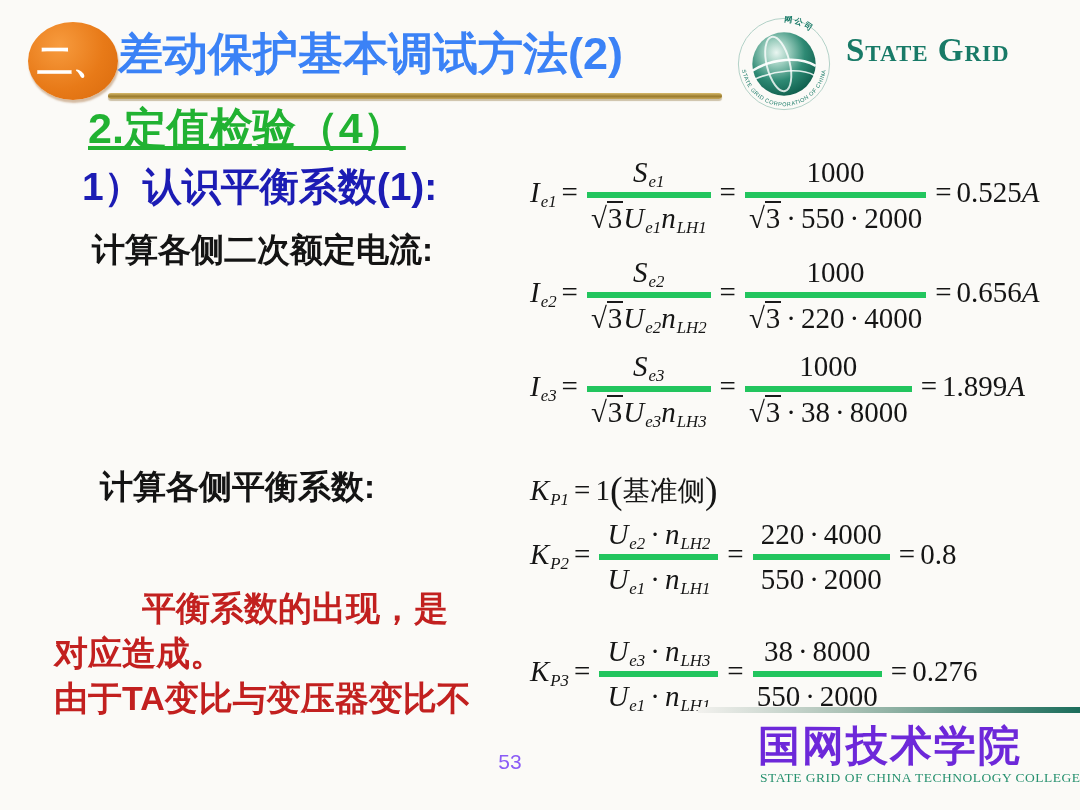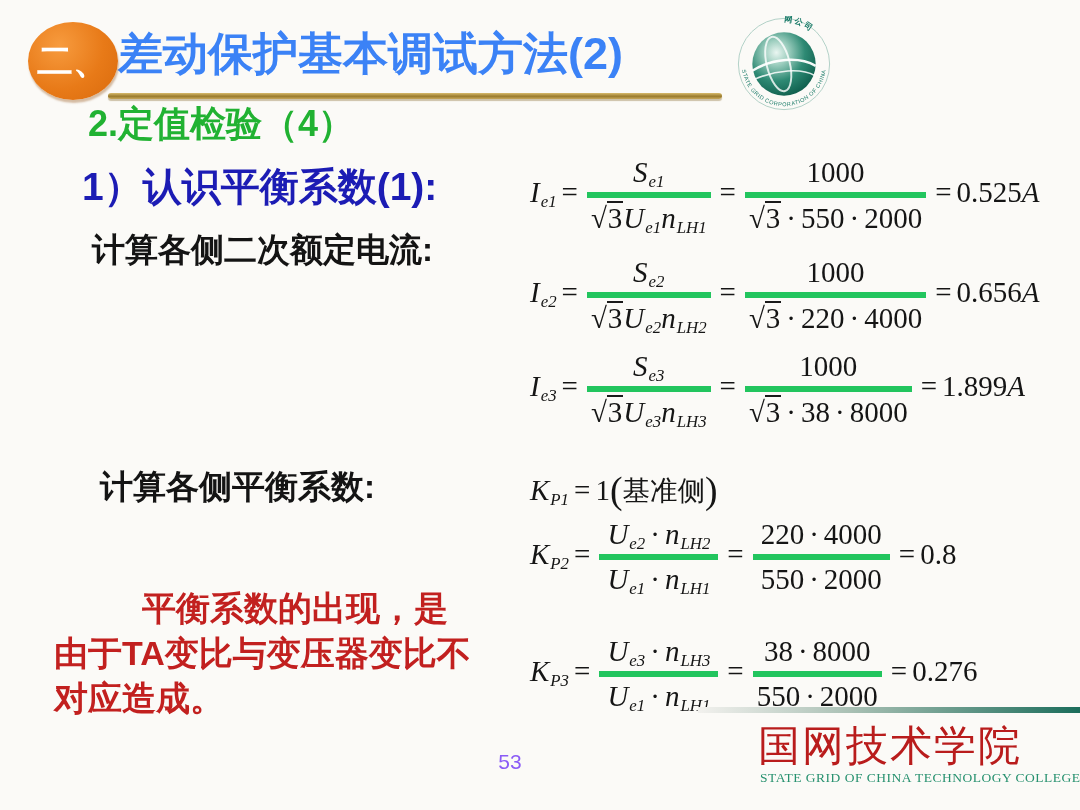--- a/index.html
+++ b/index.html
@@ -26,21 +26,21 @@
     background:linear-gradient(to bottom,#d8bb6d 0%,#9a7b2d 55%,#c7a75a 100%);
     border-radius:3px;box-shadow:0 2px 1px rgba(120,90,20,.35);
   }
   .logo-wrap{position:absolute;left:736px;top:16px;display:flex;align-items:flex-start;}
   .logo-globe{width:96px;height:96px;display:block;}
   .logo-text{margin-left:14px;padding-top:16px;color:#187a67;}
   .logo-cn{font-size:45px;font-weight:bold;letter-spacing:3px;line-height:1.0;}
   .logo-en{font-family:"Liberation Serif",serif;font-variant:small-caps;
     font-weight:bold;font-size:33px;line-height:1.0;margin-top:2px;letter-spacing:1px;}
   
-  .h-green{position:absolute;left:88px;top:100px;font-size:36px;font-weight:bold;color:#21b232;white-space:nowrap;}
+  .h-green{position:absolute;left:88px;top:100px;font-size:43px;font-weight:bold;color:#21b232;white-space:nowrap;text-decoration:underline;}
   .h-blue{position:absolute;left:82px;top:160px;font-size:39px;font-weight:bold;color:#1c1cb4;white-space:nowrap;}
   .lbl{position:absolute;font-size:33px;font-weight:bold;color:#141414;white-space:nowrap;}
   .lbl-current{left:92px;top:228px;}
   .lbl-balance{left:100px;top:465px;}
   
   .formula{
     position:absolute;left:530px;white-space:nowrap;
     font-family:"Liberation Serif",serif;font-size:29px;color:#151515;
   }
   .f-ie1{top:156px;} .f-ie2{top:256px;} .f-ie3{top:350px;}
@@ -59,22 +59,22 @@
   .mtxt{font-family:"Liberation Sans",sans-serif;font-size:0.95em;}
   
   .note{position:absolute;left:54px;top:586px;width:470px;
     font-size:34px;font-weight:bold;color:#c2201f;line-height:45px;}
   .note .indent{padding-left:88px;}
   
   .page-num{position:absolute;left:450px;top:750px;width:120px;text-align:center;
     font-size:21px;color:#8b5cf6;}
   .footer-bar{position:absolute;left:698px;top:707px;width:382px;height:6px;
     background:linear-gradient(to right,#f2f1ee 0%,#a9c0b4 40%,#1b6d5b 100%);}
-  .footer-cn{position:absolute;left:758px;top:718px;font-size:42px;font-weight:normal;
-    color:#b91c1c;letter-spacing:2px;white-space:nowrap;}
+  .footer-cn{position:absolute;left:758px;top:718px;font-size:42px;font-weight:bold;
+    color:#6d28d9;letter-spacing:2px;white-space:nowrap;}
   .footer-en{position:absolute;left:760px;top:770px;font-family:"Liberation Serif",serif;
     font-size:13.5px;color:#27916f;letter-spacing:.5px;white-space:nowrap;}
 </style>
 </head>
 <body>
 
 <div class="slide">
 
   <div class="bullet-oval">
     <span>二、</span>
@@ -100,39 +100,40 @@
       <path d="M 17 57 C 38 44 66 42 83 52" fill="none" stroke="#ffffff" stroke-width="2.6" opacity="0.95"></path>
       <path d="M 19 66 C 42 56 68 54 82 62" fill="none" stroke="#ffffff" stroke-width="1.6" opacity="0.85"></path>
       <text font-size="8.5" font-weight="bold" fill="#187a67" letter-spacing="2">
         <textPath href="#ringTop" startOffset="0%" text-anchor="middle">国家电网公司</textPath>
       </text>
       <text font-size="5.8" fill="#187a67" letter-spacing="0.6">
         <textPath href="#ringBottom" startOffset="50%" text-anchor="middle">STATE GRID CORPORATION OF CHINA</textPath>
       </text>
     </svg>
     <div class="logo-text">
+      <div class="logo-en">State Grid</div>
     </div>
   </div>
 
   <div class="h-green">2.定值检验（4）</div>
   <div class="h-blue">1）认识平衡系数(1):</div>
   <div class="lbl lbl-balance">计算各侧平衡系数:</div>
   <div class="lbl lbl-current">计算各侧二次额定电流:</div>
 
   <div class="formula f-ie1"><span class="mv">I</span><sub class="msub">e1</sub><span class="mo">=</span><span class="mfrac"><span class="mnum"><span class="mv">S</span><sub class="msub">e1</sub></span><span class="mden"><span class="msqrt"><span class="mrad">√</span><span class="mradand"><span class="mn">3</span></span></span><span class="mv">U</span><sub class="msub">e1</sub><span class="mv">n</span><sub class="msub">LH1</sub></span></span><span class="mo">=</span><span class="mfrac"><span class="mnum"><span class="mn">1000</span></span><span class="mden"><span class="msqrt"><span class="mrad">√</span><span class="mradand"><span class="mn">3</span></span></span><span class="mo">·</span><span class="mn">550</span><span class="mo">·</span><span class="mn">2000</span></span></span><span class="mo">=</span><span class="mn">0.525</span><span class="mv">A</span></div>
   <div class="formula f-ie2"><span class="mv">I</span><sub class="msub">e2</sub><span class="mo">=</span><span class="mfrac"><span class="mnum"><span class="mv">S</span><sub class="msub">e2</sub></span><span class="mden"><span class="msqrt"><span class="mrad">√</span><span class="mradand"><span class="mn">3</span></span></span><span class="mv">U</span><sub class="msub">e2</sub><span class="mv">n</span><sub class="msub">LH2</sub></span></span><span class="mo">=</span><span class="mfrac"><span class="mnum"><span class="mn">1000</span></span><span class="mden"><span class="msqrt"><span class="mrad">√</span><span class="mradand"><span class="mn">3</span></span></span><span class="mo">·</span><span class="mn">220</span><span class="mo">·</span><span class="mn">4000</span></span></span><span class="mo">=</span><span class="mn">0.656</span><span class="mv">A</span></div>
   <div class="formula f-ie3"><span class="mv">I</span><sub class="msub">e3</sub><span class="mo">=</span><span class="mfrac"><span class="mnum"><span class="mv">S</span><sub class="msub">e3</sub></span><span class="mden"><span class="msqrt"><span class="mrad">√</span><span class="mradand"><span class="mn">3</span></span></span><span class="mv">U</span><sub class="msub">e3</sub><span class="mv">n</span><sub class="msub">LH3</sub></span></span><span class="mo">=</span><span class="mfrac"><span class="mnum"><span class="mn">1000</span></span><span class="mden"><span class="msqrt"><span class="mrad">√</span><span class="mradand"><span class="mn">3</span></span></span><span class="mo">·</span><span class="mn">38</span><span class="mo">·</span><span class="mn">8000</span></span></span><span class="mo">=</span><span class="mn">1.899</span><span class="mv">A</span></div>
   <div class="formula f-kp1"><span class="mv">K</span><sub class="msub">P1</sub><span class="mo">=</span><span class="mn">1</span><span class="mpar">(</span><span class="mtxt">基准侧</span><span class="mpar">)</span></div>
   <div class="formula f-kp2"><span class="mv">K</span><sub class="msub">P2</sub><span class="mo">=</span><span class="mfrac"><span class="mnum"><span class="mv">U</span><sub class="msub">e2</sub><span class="mo">·</span><span class="mv">n</span><sub class="msub">LH2</sub></span><span class="mden"><span class="mv">U</span><sub class="msub">e1</sub><span class="mo">·</span><span class="mv">n</span><sub class="msub">LH1</sub></span></span><span class="mo">=</span><span class="mfrac"><span class="mnum"><span class="mn">220</span><span class="mo">·</span><span class="mn">4000</span></span><span class="mden"><span class="mn">550</span><span class="mo">·</span><span class="mn">2000</span></span></span><span class="mo">=</span><span class="mn">0.8</span></div>
   <div class="formula f-kp3"><span class="mv">K</span><sub class="msub">P3</sub><span class="mo">=</span><span class="mfrac"><span class="mnum"><span class="mv">U</span><sub class="msub">e3</sub><span class="mo">·</span><span class="mv">n</span><sub class="msub">LH3</sub></span><span class="mden"><span class="mv">U</span><sub class="msub">e1</sub><span class="mo">·</span><span class="mv">n</span><sub class="msub">LH1</sub></span></span><span class="mo">=</span><span class="mfrac"><span class="mnum"><span class="mn">38</span><span class="mo">·</span><span class="mn">8000</span></span><span class="mden"><span class="mn">550</span><span class="mo">·</span><span class="mn">2000</span></span></span><span class="mo">=</span><span class="mn">0.276</span></div>
 
   <div class="note">
     <div class="indent">平衡系数的出现，是</div>
+    <div>对应造成。</div>
     <div>由于TA变比与变压器变比不</div>
-    <div>对应造成。</div>
   </div>
 
   <div class="page-num">53</div>
   <div class="footer-bar"></div>
   <div class="footer-cn">国网技术学院</div>
   <div class="footer-en">STATE GRID OF CHINA TECHNOLOGY COLLEGE</div>
 
 </div>
 
 </body></html>

